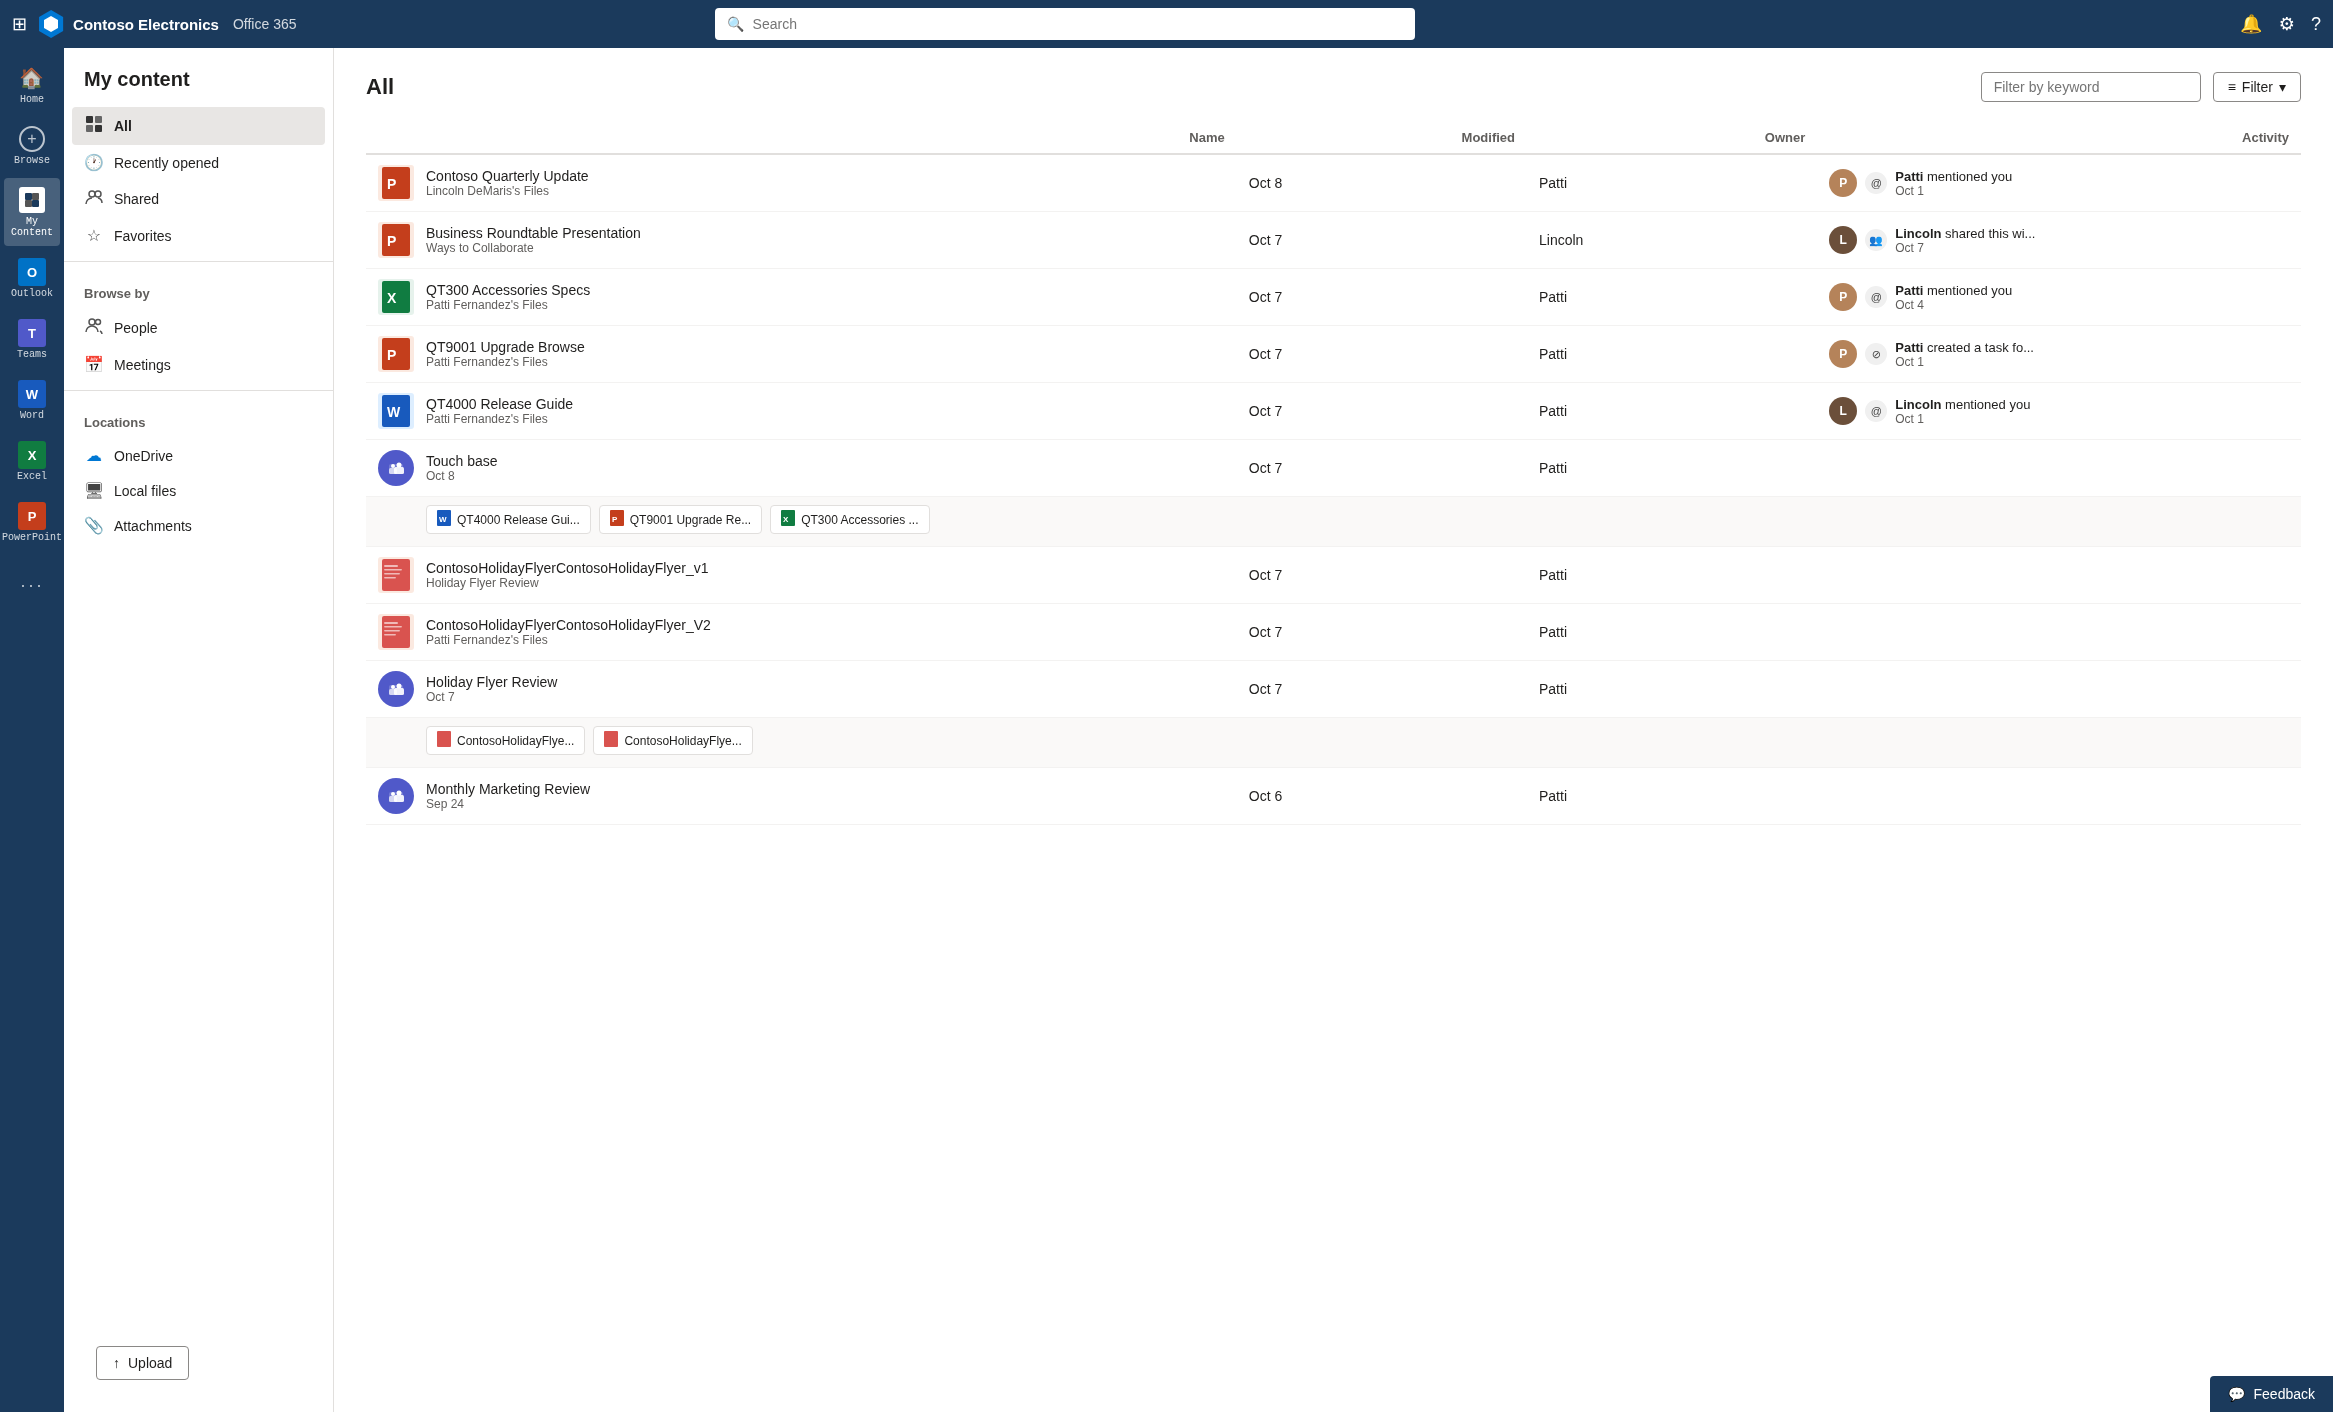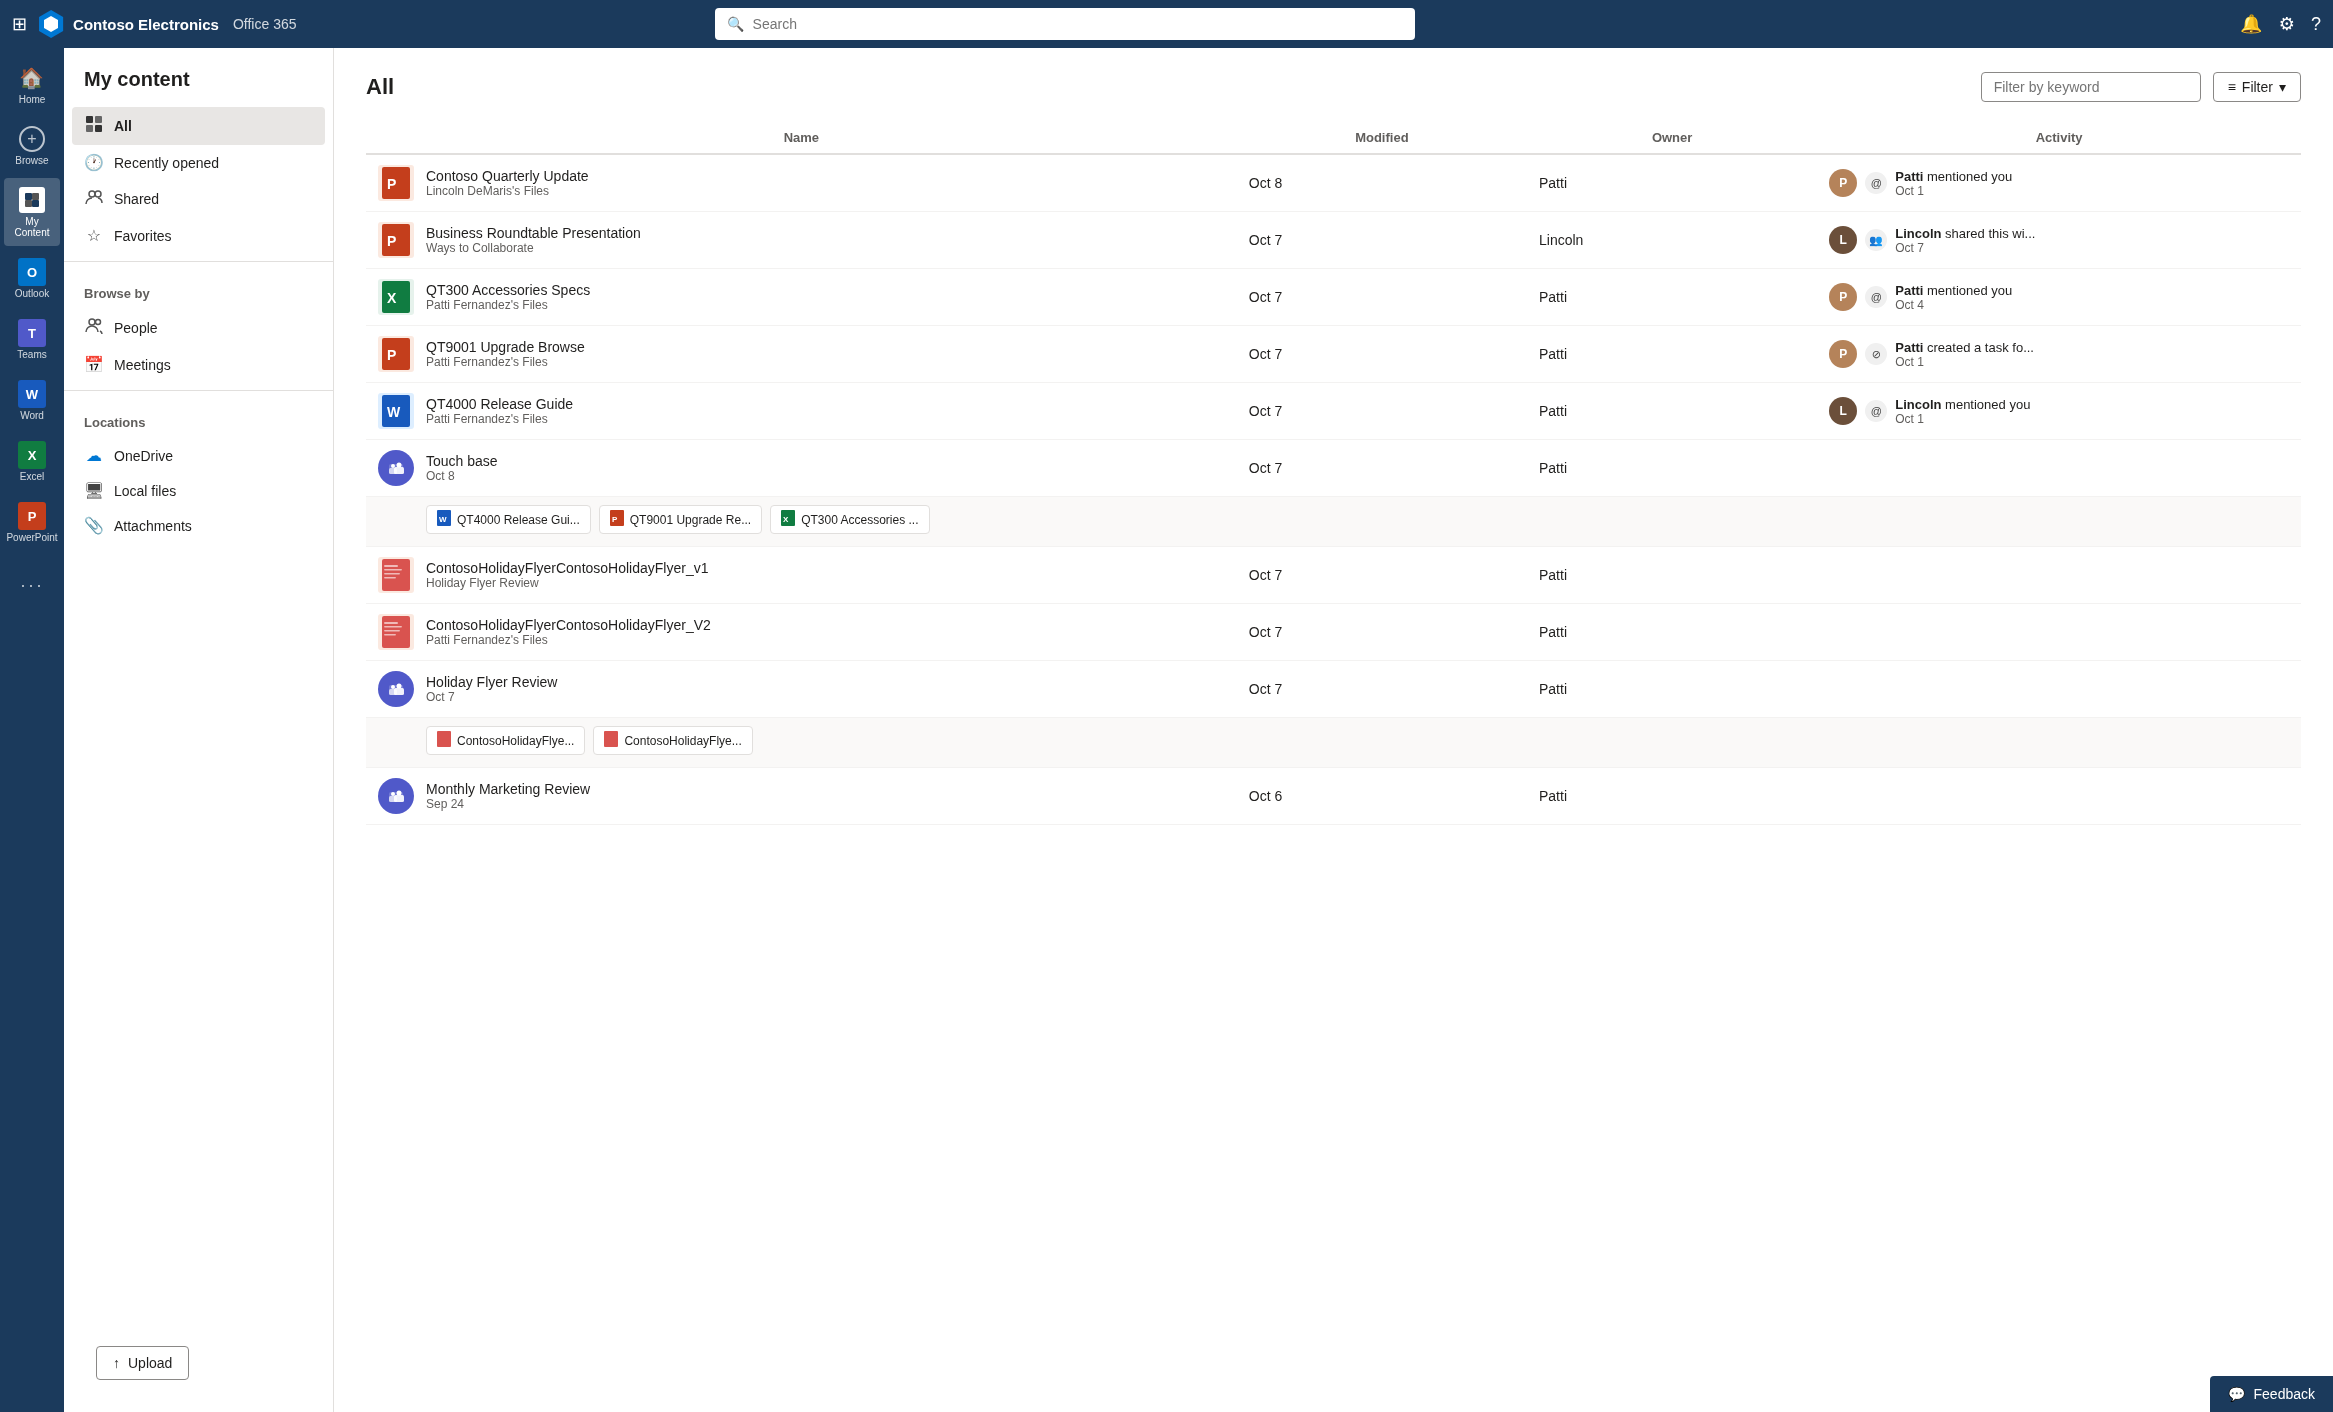--- a/index.html
+++ b/index.html
@@ -65,21 +65,21 @@
       color: rgba(255,255,255,0.8);
       font-size: 10px;
       text-align: center;
     }
     .icon-sidebar-item.active { background: rgba(255,255,255,0.2); color: white; }
     .icon-sidebar-item .icon-box {
       width: 28px; height: 28px;
       display: flex; align-items: center; justify-content: center;
       font-size: 20px;
     }
-    .icon-sidebar-item .icon-label { font-size: 10px; }
+    .icon-sidebar-item .icon-label { font-size: 10px; font-family: Liberation Mono, monospace; }
     .create-circle { width: 26px; height: 26px; border: 2px solid rgba(255,255,255,0.7); border-radius: 50%; display: flex; align-items: center; justify-content: center; font-size: 16px; color: rgba(255,255,255,0.7); }
     .mycontent-box { width: 26px; height: 26px; background: white; border-radius: 3px; display: flex; align-items: center; justify-content: center; }
 
     .app-icon { width: 28px; height: 28px; border-radius: 3px; display: flex; align-items: center; justify-content: center; font-size: 14px; font-weight: bold; color: white; }
     .app-outlook { background: #0072c6; }
     .app-teams { background: #5059c9; }
     .app-word { background: #185abd; }
     .app-excel { background: #107c41; }
     .app-ppt { background: #c43e1c; }
 
@@ -159,21 +159,21 @@
       display: flex;
       align-items: center;
       gap: 6px;
       font-size: 14px;
       color: #201f1e;
     }
 
     
     .file-table { width: 100%; border-collapse: collapse; }
     .file-table th {
-      text-align: center;
+      text-align: right;
       font-size: 13px;
       font-weight: 600;
       color: #605e5c;
       padding: 8px 12px;
       border-bottom: 2px solid #e1dfdd;
     }
     .file-table td {
       padding: 10px 12px;
       vertical-align: middle;
       border-bottom: 1px solid #f3f2f1;

